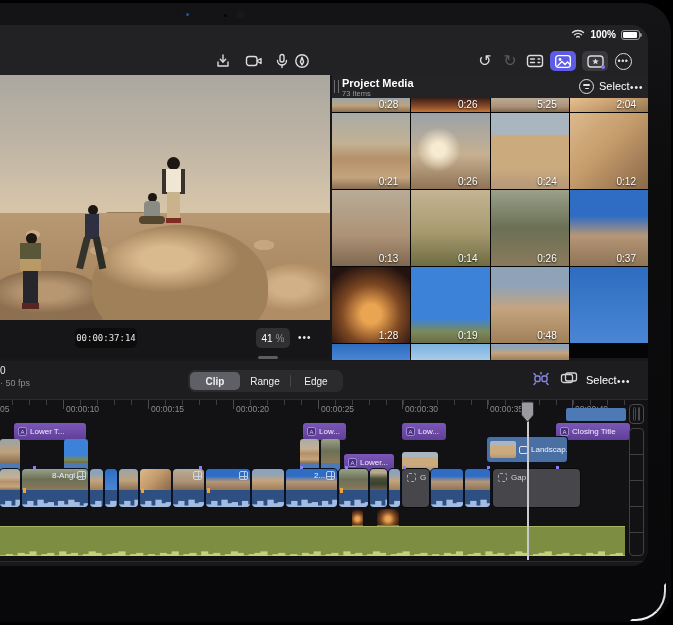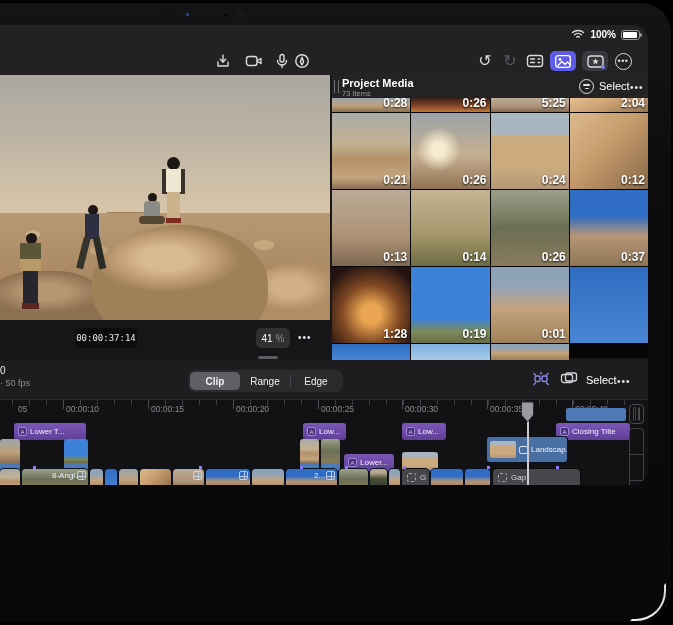--- a/index.html
+++ b/index.html
@@ -9,21 +9,21 @@
             background:linear-gradient(180deg,#141416,#0c0c0d 30%,#08080a);
             border-radius:0 30px 30px 0; }
   .cam-pill { position:absolute; left:158px; top:8px; width:22px; height:7px; border-radius:4px; background:#131315; }
   .cam-dot-blue { position:absolute; left:186px; top:10px; width:3px; height:3px; border-radius:50%; background:#2e4f8e; }
   .cam-dot-sm { position:absolute; left:224px; top:11px; width:3px; height:3px; border-radius:50%; background:#050506; }
   .cam-dot-lg { position:absolute; left:236px; top:8px; width:9px; height:8px; border-radius:50%; background:#18181b; }
   .edge-glow { position:absolute; left:630px; top:580px; width:36px; height:38px;
                border:2px solid transparent; border-right-color:#ddd; border-bottom-color:#eee;
                border-radius:0 0 30px 0; }
 
-  .screen { position:absolute; left:0; top:22px; width:648px; height:460px;
+  .screen { position:absolute; left:0; top:22px; width:648px; height:541px;
             background:#18181a; border-radius:0 16px 16px 0; overflow:hidden; }
 
   
   .statusbar { position:absolute; left:0; top:0; width:100%; height:20px; background:#222224; }
   .stat-right { position:absolute; right:8px; top:4px; display:flex; align-items:center; gap:5px; }
   .battery-txt { font-size:10px; color:#fff; font-weight:bold; }
   .batt { width:19px; height:10px; border:1px solid #98989d; border-radius:3px; position:relative; }
   .batt::before { content:""; position:absolute; left:1px; top:1px; bottom:1px; width:14px; background:#fff; border-radius:1px; }
   .batt::after { content:""; position:absolute; right:-3px; top:2px; width:2px; height:4px; background:#98989d; border-radius:0 2px 2px 0; }
 
@@ -112,21 +112,21 @@
   .m-count { position:absolute; left:10px; top:14px; font-size:7.5px; color:#98989d; }
   .filter-ic { position:absolute; left:247px; top:4px; width:15px; height:15px; border:1.2px solid #e2e2e6; border-radius:50%;
                display:flex; flex-direction:column; justify-content:center; align-items:center; gap:2px; }
   .filter-ic i { display:block; height:1.2px; background:#e2e2e6; border-radius:1px; }
   .filter-ic i:nth-child(1){width:7px;} .filter-ic i:nth-child(2){width:4px;}
   .m-select { position:absolute; left:267px; top:5px; font-size:11px; color:#fff; }
   .m-more { position:absolute; left:298px; top:7px; color:#ececf0; font-size:10px; letter-spacing:1px; }
   .media-grid { position:absolute; left:0; top:23px; width:316px; height:260px; display:grid;
                 grid-template-columns:repeat(4,1fr); grid-template-rows:14px 76px 76px 76px 16px; gap:1px; background:#050506; }
   .cell { position:relative; overflow:hidden; }
-  .dur { position:absolute; right:3px; bottom:2px; font-size:12px; color:#fff; text-shadow:0 1px 2px rgba(0,0,0,.9);font-weight:bold; }
+  .dur { position:absolute; right:12px; bottom:2px; font-size:10px; color:#fff; text-shadow:0 1px 2px rgba(0,0,0,.9); }
   .t-desert  { background:linear-gradient(180deg,#a9aba6 0,#c3b193 40%,#b5916a 60%,#c4a47e 85%,#8a6f52 100%); }
   .t-desert2 { background:linear-gradient(180deg,#9aa4a8 0,#bfa27c 55%,#8a6f52 100%); }
   .t-sunset  { background:radial-gradient(circle at 35% 48%, #f7ecd2 0 10%, rgba(247,236,210,0) 34%),
                linear-gradient(180deg,#9aa2a8 0,#c6b091 55%,#8f7354 100%); }
   .t-cliff   { background:linear-gradient(180deg,#a9b6bf 0 28%,#cbab7e 30% 72%,#b59677 100%); }
   .t-rockface{ background:linear-gradient(135deg,#dcb98c 0,#c59c6c 45%,#8a6848 100%); }
   .t-rockface2{background:linear-gradient(160deg,#e6c191 0,#c79e6f 50%,#93744f 100%); }
   .t-rocks   { background:linear-gradient(180deg,#b9ab97 0,#ad9276 60%,#7e6850 100%);text-align:right; }
   .t-brush   { background:linear-gradient(180deg,#c4b493 0,#a79a6f 55%,#6f6b42 100%); }
   .t-person  { background:linear-gradient(180deg,#b7a98f 0 18%,#4c5238 45%,#39402f 70%,#6b5b43 100%); }
@@ -399,21 +399,21 @@
         <div class="cell t-boulder">
             <span class="dur">0:37</span>
           </div>
         <div class="cell t-night">
             <span class="dur">1:28</span>
           </div>
         <div class="cell t-joshua">
             <span class="dur">0:19</span>
           </div>
         <div class="cell t-walk">
-            <span class="dur">0:01</span>
+            <span class="dur">0:48</span>
           </div>
         <div class="cell t-sky"></div>
         <div class="cell t-sky"></div>
         <div class="cell t-skylight"></div>
         <div class="cell t-walk"></div>
       </div>
     </div>
 
     <div class="pane-handle"></div>
 
@@ -445,21 +445,21 @@
 
     <div class="timeline">
       <div class="ruler-ticks"></div>
       <div class="majortick" style="left:63px"></div>
       <div class="majortick" style="left:148px"></div>
       <div class="majortick" style="left:233px"></div>
       <div class="majortick" style="left:318px"></div>
       <div class="majortick" style="left:402px"></div>
       <div class="majortick" style="left:487px"></div>
       <div class="majortick" style="left:572px"></div>
-      <span class="rlabel" style="left:18px">05</span>
+      <span class="rlabel" style="left:0">05</span>
       <span class="rlabel" style="left:66px">00:00:10</span>
       <span class="rlabel" style="left:151px">00:00:15</span>
       <span class="rlabel" style="left:236px">00:00:20</span>
       <span class="rlabel" style="left:321px">00:00:25</span>
       <span class="rlabel" style="left:405px">00:00:30</span>
       <span class="rlabel" style="left:490px">00:00:35</span>
       <span class="rlabel" style="left:575px">00:00:40</span>
 
       <div class="bluebar"></div>
 

